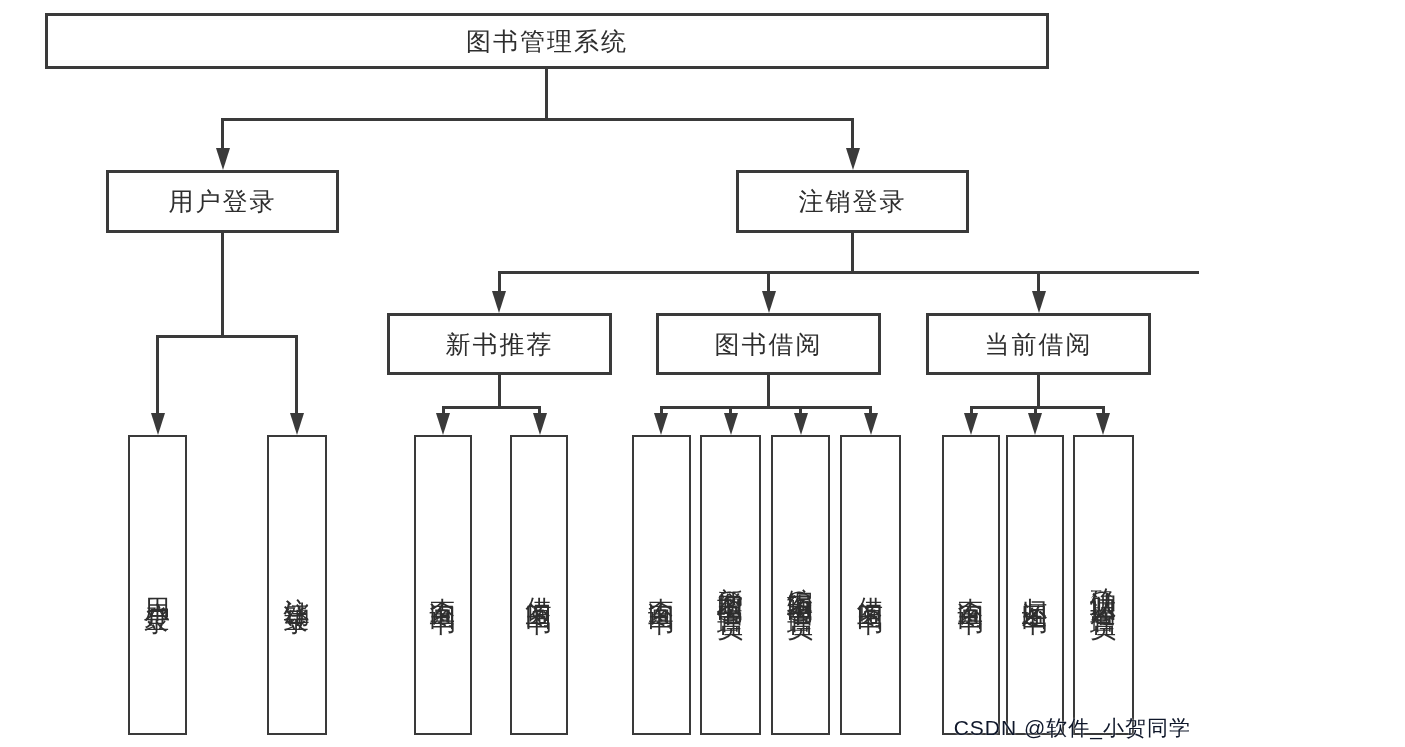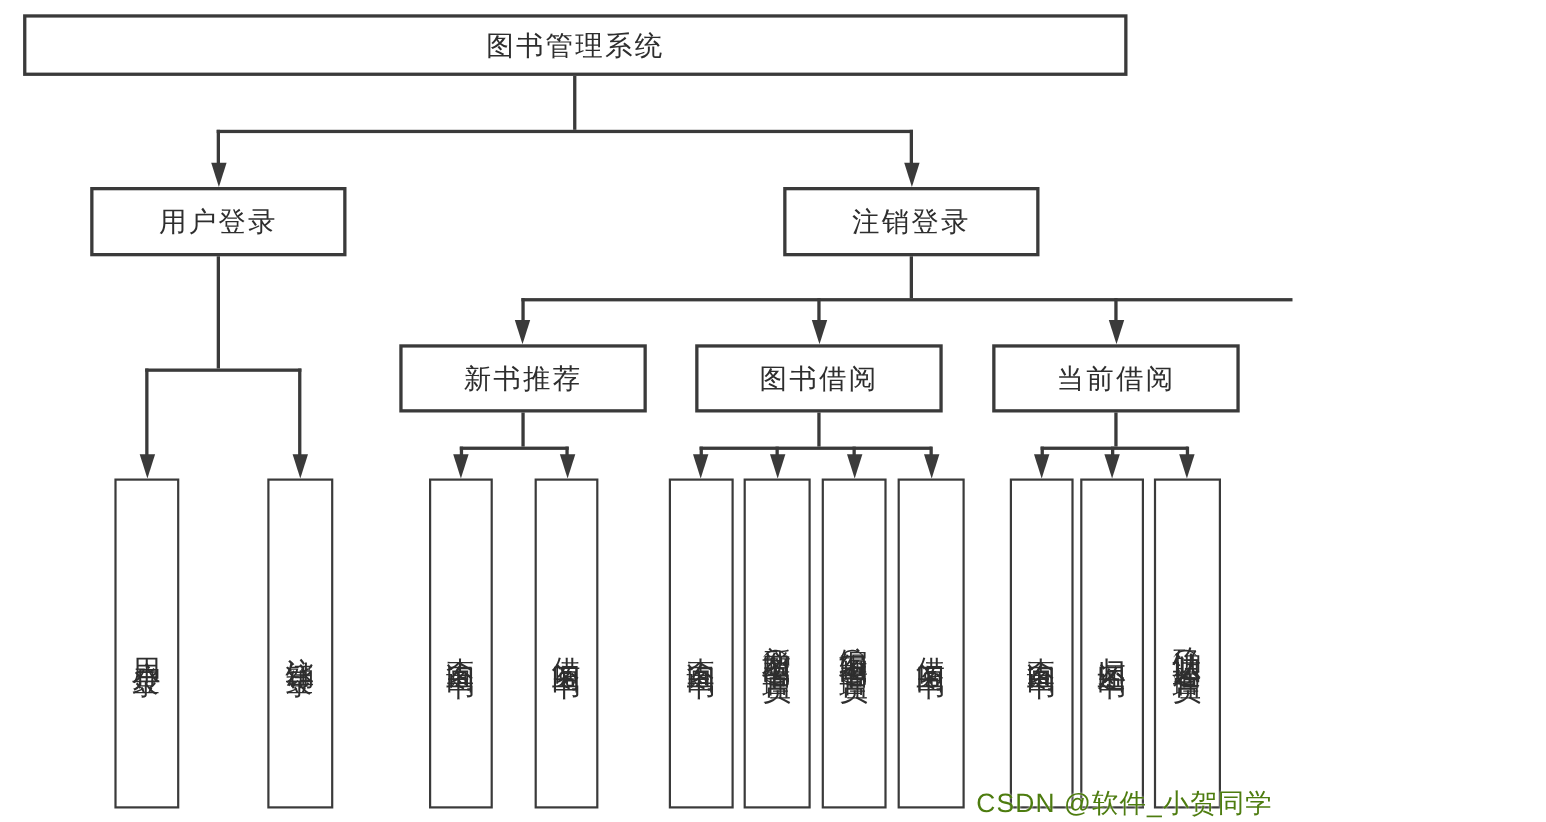--- a/index.html
+++ b/index.html
@@ -1,17 +1,17 @@
 <!DOCTYPE html>
 <html><head>
 <meta charset="utf-8">
 <style>
   html,body{margin:0;padding:0;background:#ffffff;}
   body{font-family:"Liberation Sans",sans-serif;}
-  #stage{position:relative;width:1175px;height:747px;background:#ffffff;overflow:hidden;}
+  #stage{position:relative;width:1175px;height:747px;background:#ffffff;overflow:hidden;margin-left:24px;}
 
   .box{
     position:absolute;
     box-sizing:border-box;
     border:3px solid #3a3a3a;
     background:#ffffff;
     display:flex;align-items:center;justify-content:center;
     color:#2e2e2e;
   }
   .hlabel{font-size:25px;letter-spacing:2px;white-space:nowrap;}
@@ -35,23 +35,23 @@
   .hline{height:3px;}
   .vline{width:3px;}
   .arrow{
     position:absolute;width:0;height:0;
     border-left:7px solid transparent;
     border-right:7px solid transparent;
     border-top:22px solid #3a3a3a;
   }
   .watermark{
     position:absolute;
-    top:714px;right:18px;
-    font-size:24px;
-    color:#4d7c0f;
+    top:714px;right:8px;
+    font-size:21px;
+    color:#0f172a;
     letter-spacing:1px;
     white-space:nowrap;
     text-shadow:0 0 2px #ffffff;
   }
 </style>
 </head>
 <body>
 
 <div id="stage">
 

